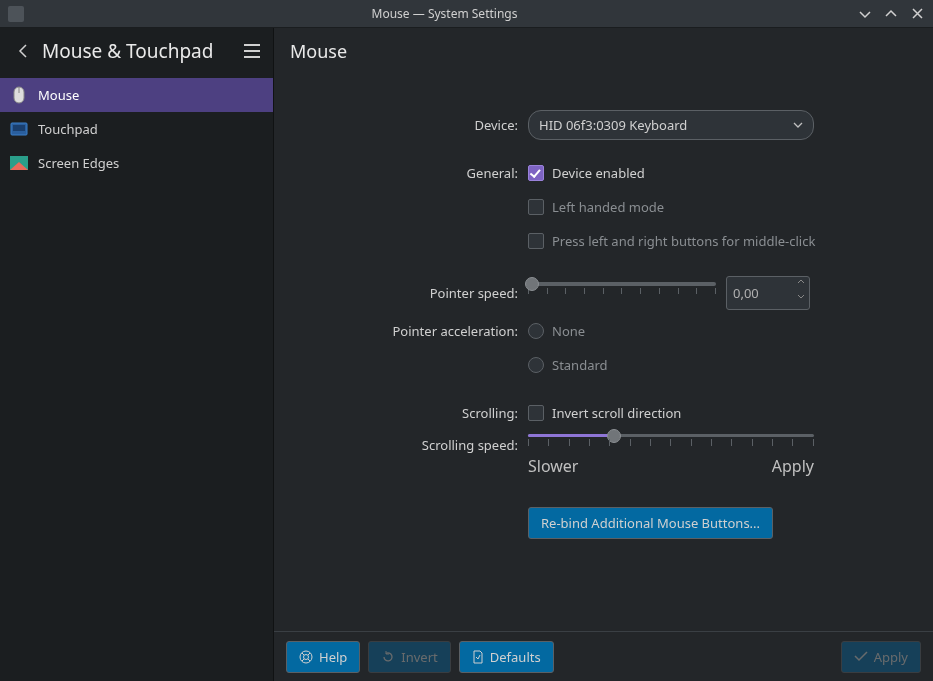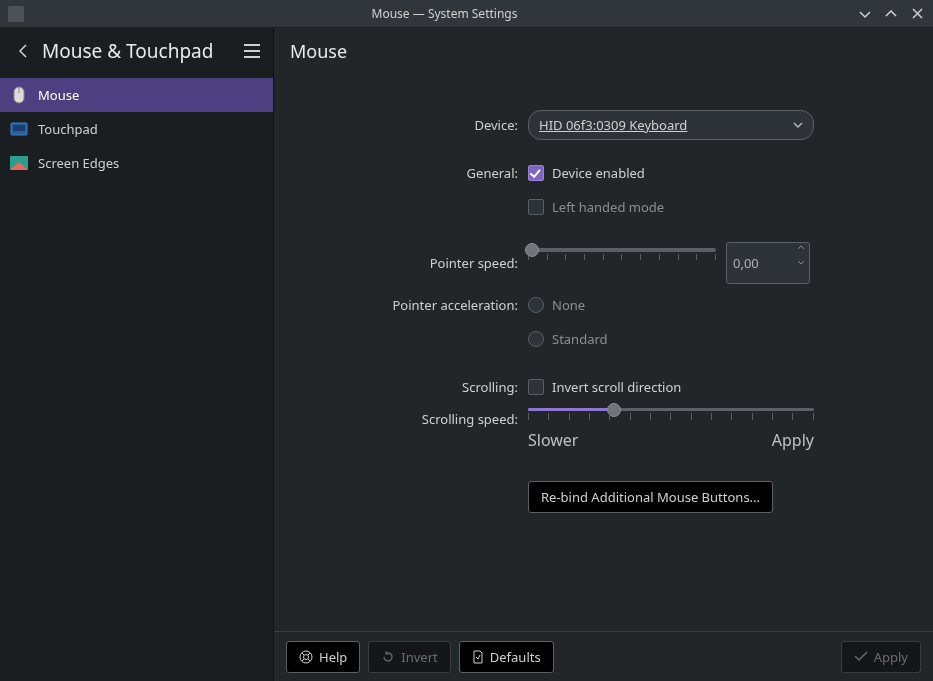--- a/index.html
+++ b/index.html
@@ -26,48 +26,48 @@
   
   .main { flex: 1; display: flex; flex-direction: column; background: #232629; }
   .main-header { height: 46px; display: flex; align-items: center; padding: 0 16px; }
   .main-title { font-size: 18px; color: #e9e9e9; font-weight:400; }
   
   .form { flex: 1; padding: 36px 20px 0 20px; }
   .row { display: flex; align-items: center; margin-bottom: 8px; min-height: 26px; }
   .lbl { width: 234px; text-align: right; padding-right: 10px; color: #d0d0d0; font-size: 13px; }
   .ctrl { flex: 1; display: flex; align-items: center; }
   
-  .select { width: 286px; height: 30px; background: #2e3338; border: 1px solid #5b6065; border-radius: 13px; display: flex; align-items: center; padding: 0 10px; cursor: pointer; position: relative; text-decoration: underline; }
+  .select { width: 286px; height: 30px; background: #2e3338; border: 1px solid #5b6065; border-radius: 13px; display: flex; align-items: center; padding: 0 10px; cursor: pointer; position: relative; }
   .select .chev { position: absolute; right: 10px; }
   
   .chk { width: 16px; height: 16px; border: 1px solid #5b6065; border-radius: 2px; background: #2e3338; margin-right: 8px; display: flex; align-items: center; justify-content: center; cursor: pointer; flex-shrink:0; }
   .chk.checked { background: #7e64c3; border-color: #9a82da; }
   .chk.checked::after { content: ""; width: 8px; height: 4px; border-left: 2px solid #fff; border-bottom: 2px solid #fff; transform: rotate(-50deg) translateY(-1px); }
   
   .radio { width: 16px; height: 16px; border: 1px solid #5b6065; border-radius: 50%; background: #2e3338; margin-right: 8px; cursor: pointer; flex-shrink:0; }
   
   .slider-wrap { display: flex; align-items: flex-start; gap: 10px; }
   .slider { position: relative; width: 188px; padding-top:6px; }
   .slider-track { height: 4px; background: #5b6065; border-radius: 2px; position: relative; }
   .slider-fill { height: 4px; background: #8e75d6; border-radius: 2px; position: absolute; top:0; left:0; }
   .slider-thumb { width: 14px; height: 14px; background: #717579; border:1px solid #8a8e92; border-radius: 50%; position: absolute; top: -5px; transform: translateX(-50%); cursor: pointer; }
   .ticks { display: flex; justify-content: space-between; margin-top: 2px; height:8px; }
   .tick { width: 1px; height: 6px; background: #5b6065; }
   
-  .spin { width: 84px; height: 42px; background: #2e3338; border: 1px solid #5b6065; border-radius: 3px; display: flex; align-items: center; padding: 8px 6px; color:#b0b0b0; position:relative; }
+  .spin { width: 84px; height: 24px; background: #2e3338; border: 1px solid #5b6065; border-radius: 3px; display: flex; align-items: center; padding: 16px 6px; color:#b0b0b0; position:relative; }
   .spin-arrows { position:absolute; right:4px; top:2px; display:flex; flex-direction:column; gap:0px; }
   
   .slider2 { position: relative; width: 286px; }
   .slider2 .slider-track { height: 3px; background: #5b6065; }
   .slider2 .slider-fill { height:3px; }
   .slider2 .ticks { position:relative; }
   .slider2 .tick { height:7px; }
   .slider-labels { display:flex; justify-content:space-between; font-size:16px; color:#c0c0c0; margin-top:8px; }
   
-  .btn { background: #000000; border: 1px solid #5b6065; border-radius: 3px; padding: 6px 12px; cursor: pointer; display: inline-flex; align-items: center; gap: 6px; font-size: 13px; color:#d0d0d0; }
+  .btn { background: #0369a1; border: 1px solid #5b6065; border-radius: 3px; padding: 6px 12px; cursor: pointer; display: inline-flex; align-items: center; gap: 6px; font-size: 13px; color:#d0d0d0; }
   .btn.disabled { opacity: 0.4; cursor: default; }
   
   .footer { height: 50px; border-top: 1px solid #3a3f44; display: flex; align-items: center; padding: 0 12px; gap: 8px; }
   .footer .spacer { flex: 1; }
   
   .muted { color: #8a8e92; }
   svg { display:block; }
 </style>
 </head>
 <body>
@@ -168,20 +168,27 @@
         <div class="ctrl">
           <span class="chk checked"></span>
           <span>Device enabled</span>
         </div>
       </div>
       <div class="row">
         <div class="lbl"></div>
         <div class="ctrl muted">
           <span class="chk"></span>
           <span>Left handed mode</span>
+        </div>
+      </div>
+      <div class="row">
+        <div class="lbl"></div>
+        <div class="ctrl muted">
+          <span class="chk"></span>
+          <span>Press left and right buttons for middle-click</span>
         </div>
       </div>
 
       <div style="height:14px"></div>
 
       <div class="row">
         <div class="lbl">Pointer speed:</div>
         <div class="ctrl">
           <div class="slider-wrap">
             <div class="slider">

